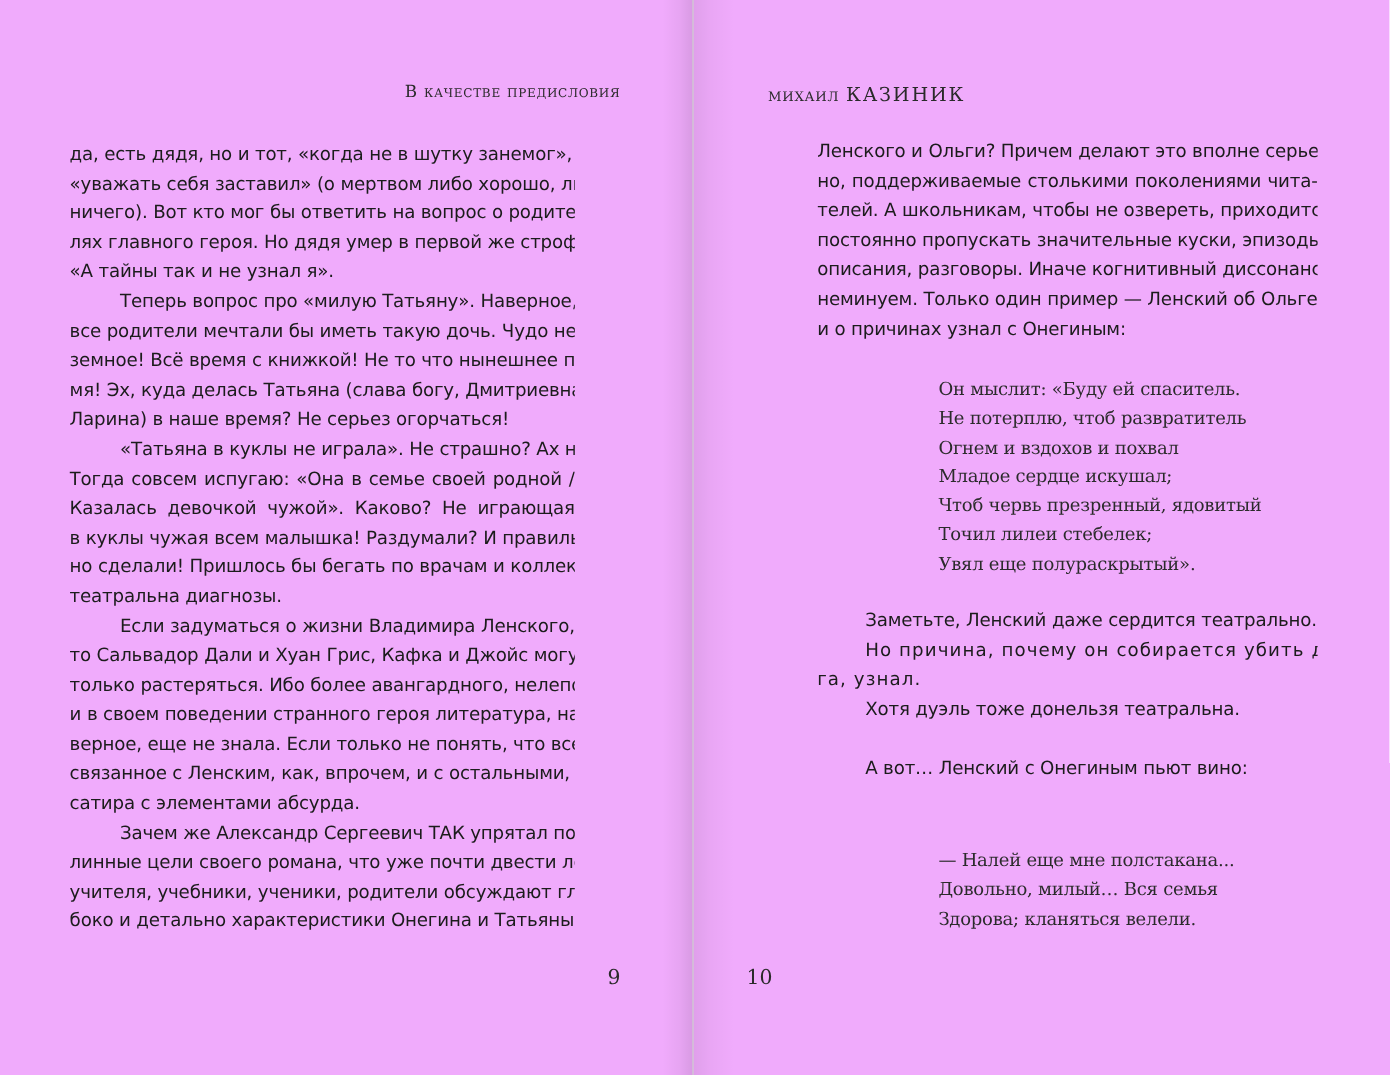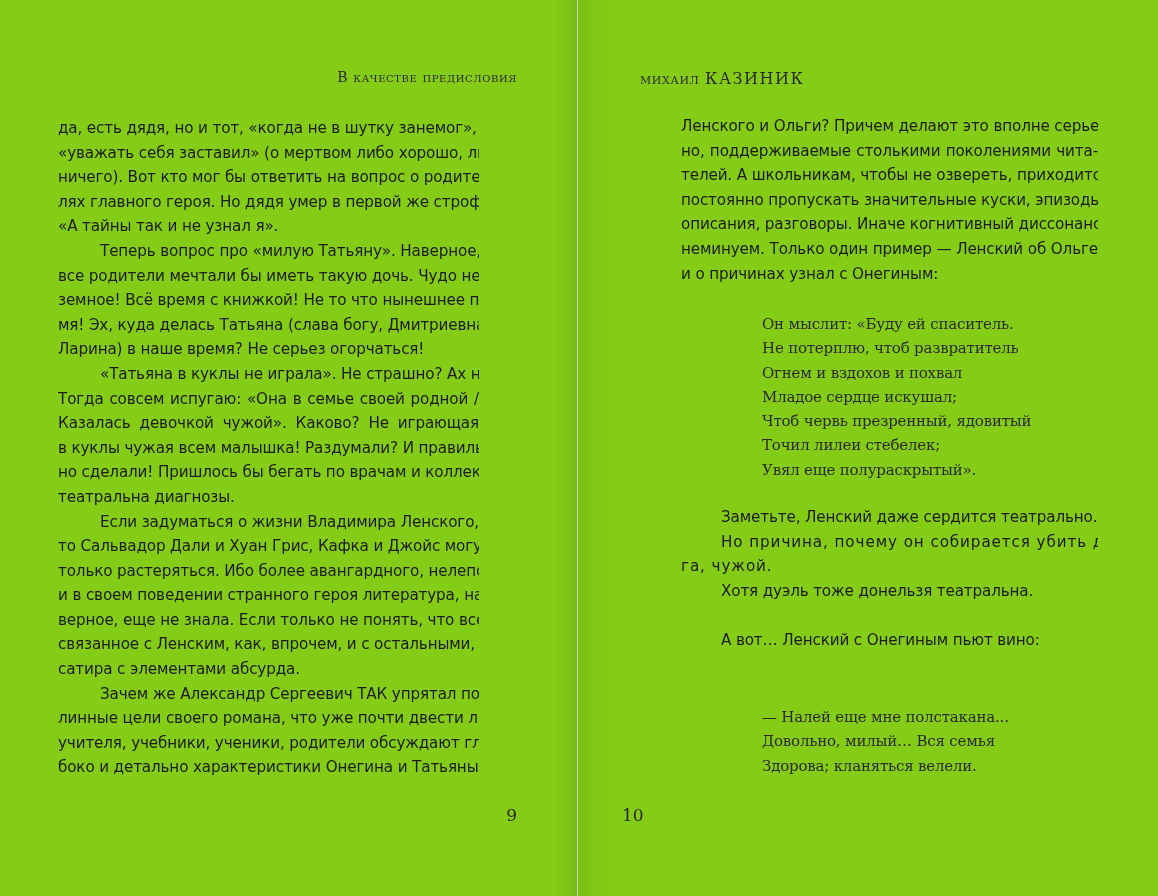--- a/index.html
+++ b/index.html
@@ -7,21 +7,21 @@
       width: 1158px; height: 896px; overflow: hidden;
       background: #ffffff;
     }
     .spread {
       position: relative;
       width: 1158px; height: 896px;
       background: #ffffff;
     }
     .page {
       position: absolute; top: 0; height: 896px;
-      background: #84cc16;
+      background: #f0abfc;
     }
     .page-left { left: 0; width: 578px; }
     .page-right { left: 578px; width: 580px; }
 
     .gutter-shadow-left {
       position: absolute; top: 0; right: 0; width: 26px; height: 100%;
       background: linear-gradient(to right, rgba(0,0,0,0) 0%, rgba(0,0,0,0.04) 55%, rgba(0,0,0,0.10) 100%);
     }
     .spine-line {
       position: absolute; top: 0; left: 577px; width: 2px; height: 896px;
@@ -60,20 +60,21 @@
     .line.last { text-align-last: left; }
     .line.indent { padding-left: 42px; }
 
     .verse {
       position: absolute;
       font-family: "DejaVu Serif", "Liberation Serif", serif;
       font-size: 15px;
       line-height: 24.3px;
       color: #2b2b2b;
       letter-spacing: -0.2px;
+      margin-left: 20px;
     }
     .verse .vline { display: block; white-space: nowrap; }
     .verse-1 { top: 312px; left: 184px; }
     .verse-2 { top: 705px; left: 184px; }
 
     .prose-2 {
       position: absolute; top: 505px; left: 103px; width: 417px;
       font-family: "DejaVu Sans", "Liberation Sans", sans-serif;
       font-size: 15.2px; line-height: 24.6px; color: #1c1c1c;
       letter-spacing: -0.15px;
@@ -157,21 +158,21 @@
       <span class="vline">Огнем и вздохов и похвал</span>
       <span class="vline">Младое сердце искушал;</span>
       <span class="vline">Чтоб червь презренный, ядовитый</span>
       <span class="vline">Точил лилеи стебелек;</span>
       <span class="vline">Увял еще полураскрытый».</span>
     </div>
 
     <div class="prose-2">
       <span class="line last indent">Заметьте, Ленский даже сердится театрально.</span>
       <span class="line indent spaced">Но причина, почему он собирается убить дру-</span>
-      <span class="line last spaced">га, чужой.</span>
+      <span class="line last spaced">га, узнал.</span>
       <span class="line last indent">Хотя дуэль тоже донельзя театральна.</span>
       <div class="gap"></div>
       <span class="line last indent">А вот… Ленский с Онегиным пьют вино:</span>
     </div>
 
     <div class="verse verse-2">
       <span class="vline">— Налей еще мне полстакана...</span>
       <span class="vline">Довольно, милый… Вся семья</span>
       <span class="vline">Здорова; кланяться велели.</span>
     </div>

